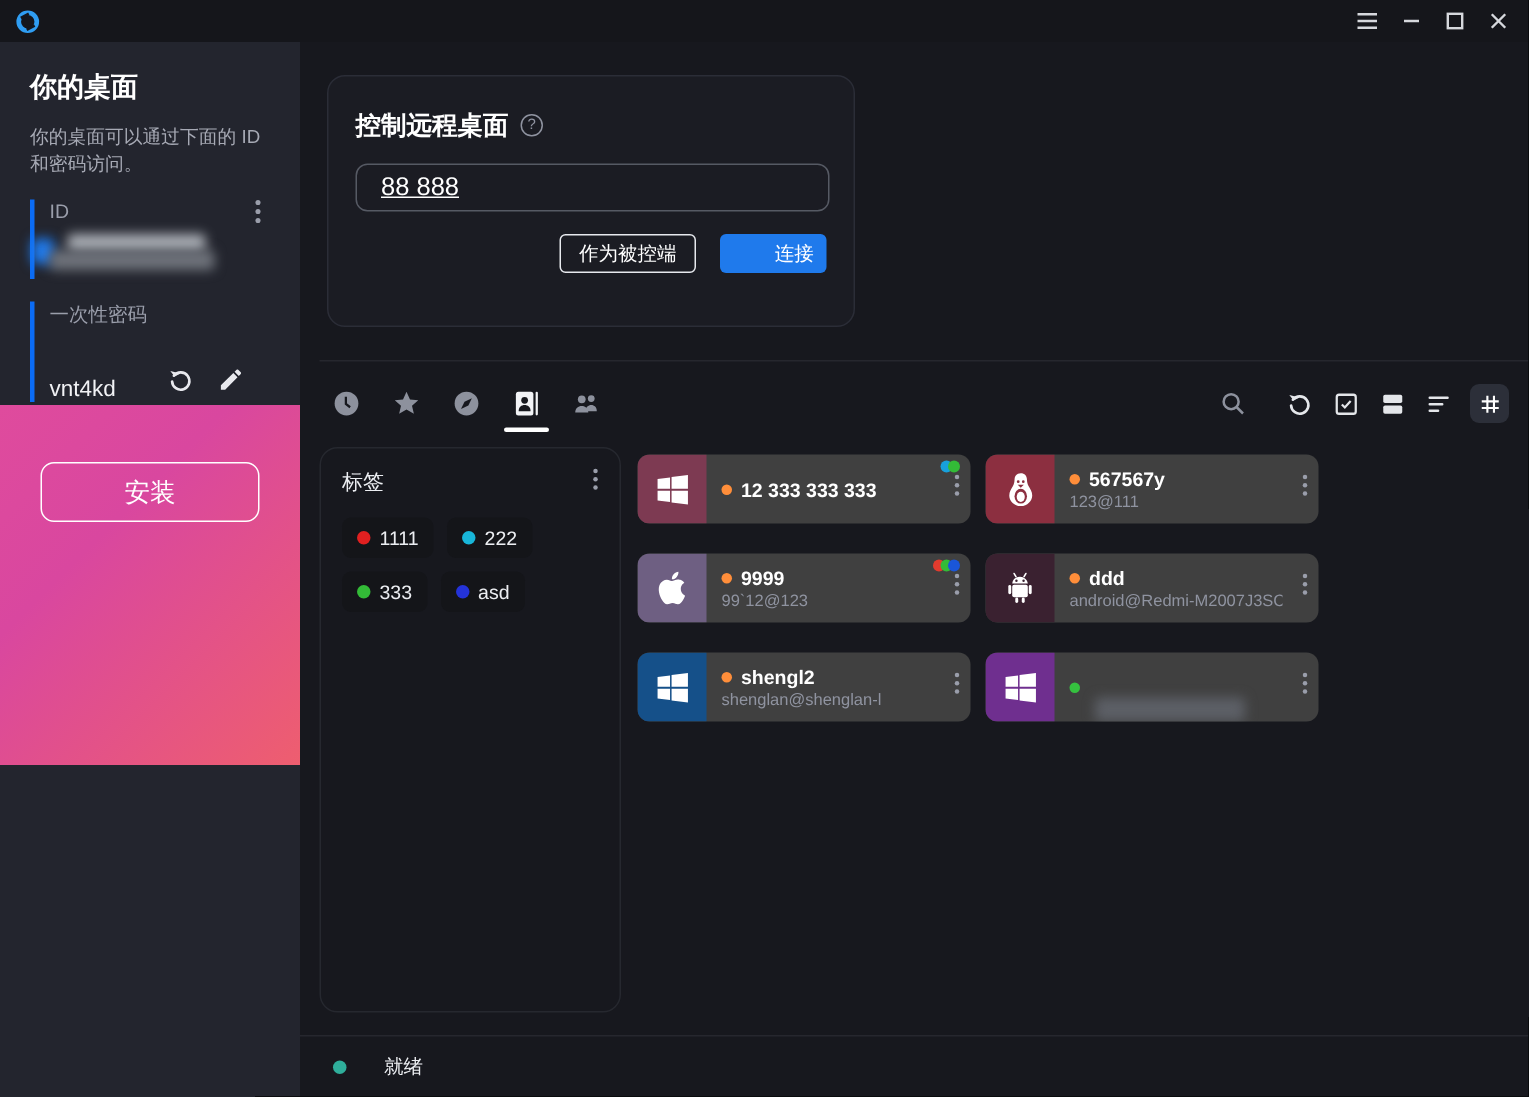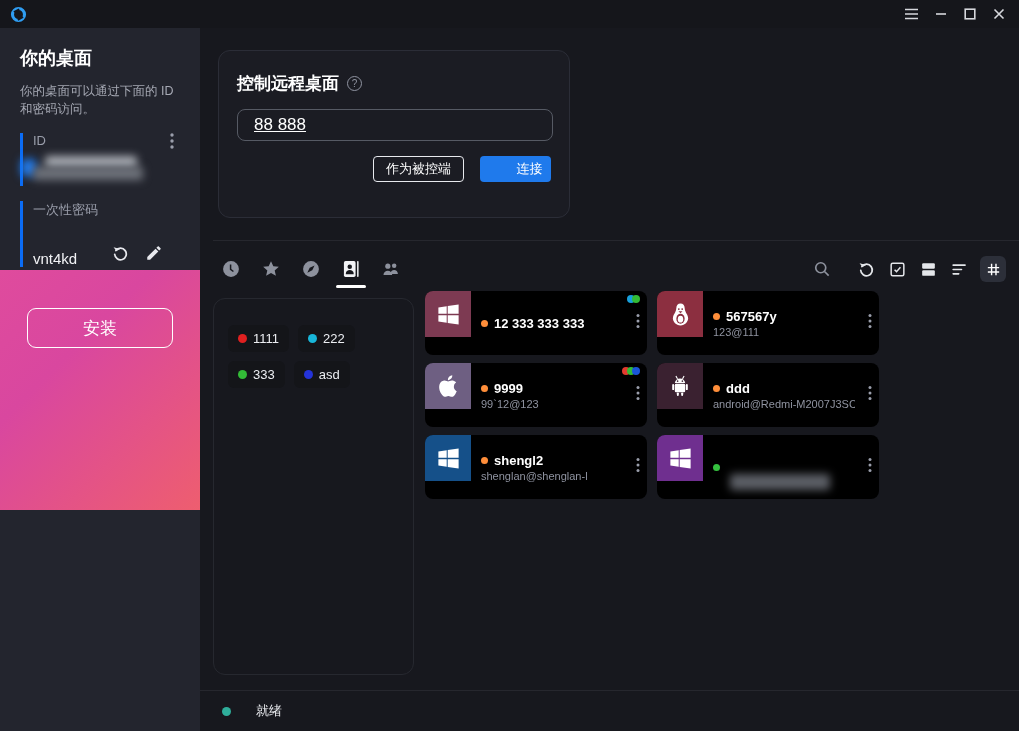--- a/index.html
+++ b/index.html
@@ -62,21 +62,21 @@
   .tags-panel { position:absolute; left:13px; top:270px; width:201px; height:377px; border:1px solid #26282f; border-radius:12px; padding:13px 14px; }
   .tags-head { display:flex; align-items:center; }
   .tags-title { font-size:14px; color:#eceef2; }
   .tags-head .menu-dots { position:static; margin-left:auto; }
   .chips { margin-top:13px; display:flex; flex-wrap:wrap; gap:9px; }
   .chip { display:flex; align-items:center; gap:6px; background:#141519; border-radius:6px; padding:6px 10px; cursor:pointer; }
   .chip-dot { width:9px; height:9px; border-radius:50%; }
   .chip-label { font-size:13px; color:#eceef2; }
 
   .peer-grid { position:absolute; left:225px; top:263px; display:grid; grid-template-columns:222px 222px; gap:8px 10px; }
-  .peer-card { position:relative; height:64px; background:#000000; border-radius:8px; display:flex; overflow:hidden; cursor:pointer; }
+  .peer-card { position:relative; height:46px; background:#404040; border-radius:8px; display:flex; overflow:hidden; cursor:pointer;margin-top:12px; }
   .os-box { width:46px; height:46px; flex:0 0 46px; background:var(--bg); display:flex; align-items:center; justify-content:center; }
   .peer-body { flex:1; min-width:0; display:flex; flex-direction:column; justify-content:center; padding:0 24px 0 10px; }
   .peer-name-row { display:flex; align-items:center; gap:6px; }
   .status-dot { width:7px; height:7px; border-radius:50%; flex:0 0 7px; }
   .peer-name { font-size:13px; font-weight:700; color:#fff; white-space:nowrap; overflow:hidden; }
   .peer-sub { font-size:11px; color:#8f93a0; margin-top:2px; white-space:nowrap; overflow:hidden; }
   .peer-sub:empty { display:none; }
   .peer-menu { position:absolute; right:7px; top:50%; transform:translateY(-50%); color:#9a9eab; cursor:pointer; }
   .tag-dots { position:absolute; top:4px; right:7px; display:flex; }
   .tag-dot { width:8px; height:8px; border-radius:50%; margin-left:-3px; }
@@ -253,20 +253,30 @@
         </span>
         <span class="tb-icon boxed">
           <svg viewBox="0 0 24 24" width="17" height="17">
               <path d="M9.3 4v16M15.5 4v16M4 9.3h16M4 15.5h16" stroke="currentColor" stroke-width="2"></path>
             </svg>
         </span>
       </span>
     </div>
 
     <div class="tags-panel">
+      <div class="tags-head">
+        <span class="tags-title">标签</span>
+        <span class="menu-dots">
+          <svg width="4" height="15" viewBox="0 0 4 15">
+              <circle cx="2" cy="2" r="1.5" fill="currentColor"></circle>
+              <circle cx="2" cy="7.5" r="1.5" fill="currentColor"></circle>
+              <circle cx="2" cy="13" r="1.5" fill="currentColor"></circle>
+            </svg>
+        </span>
+      </div>
       <div class="chips">
         <span class="chip">
           <span class="chip-dot" style="background: rgb(224, 32, 32);"></span>
           <span class="chip-label">1111</span>
         </span>
         <span class="chip">
           <span class="chip-dot" style="background: rgb(24, 182, 217);"></span>
           <span class="chip-label">222</span>
         </span>
         <span class="chip">

